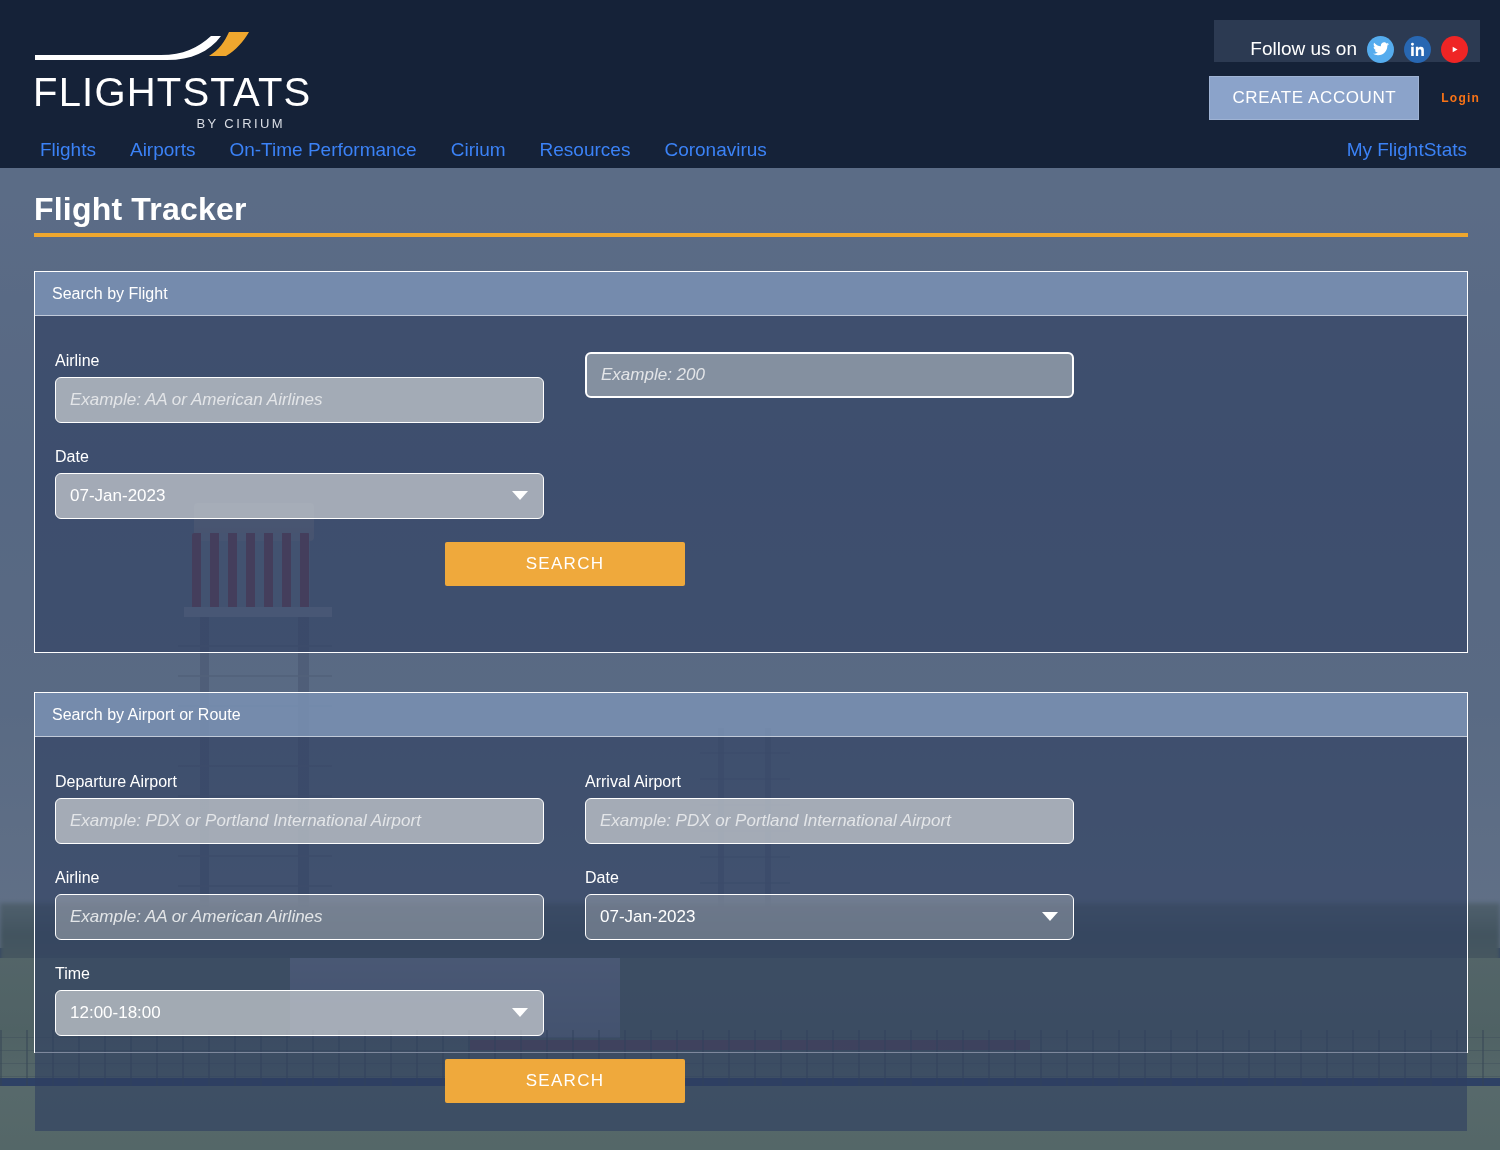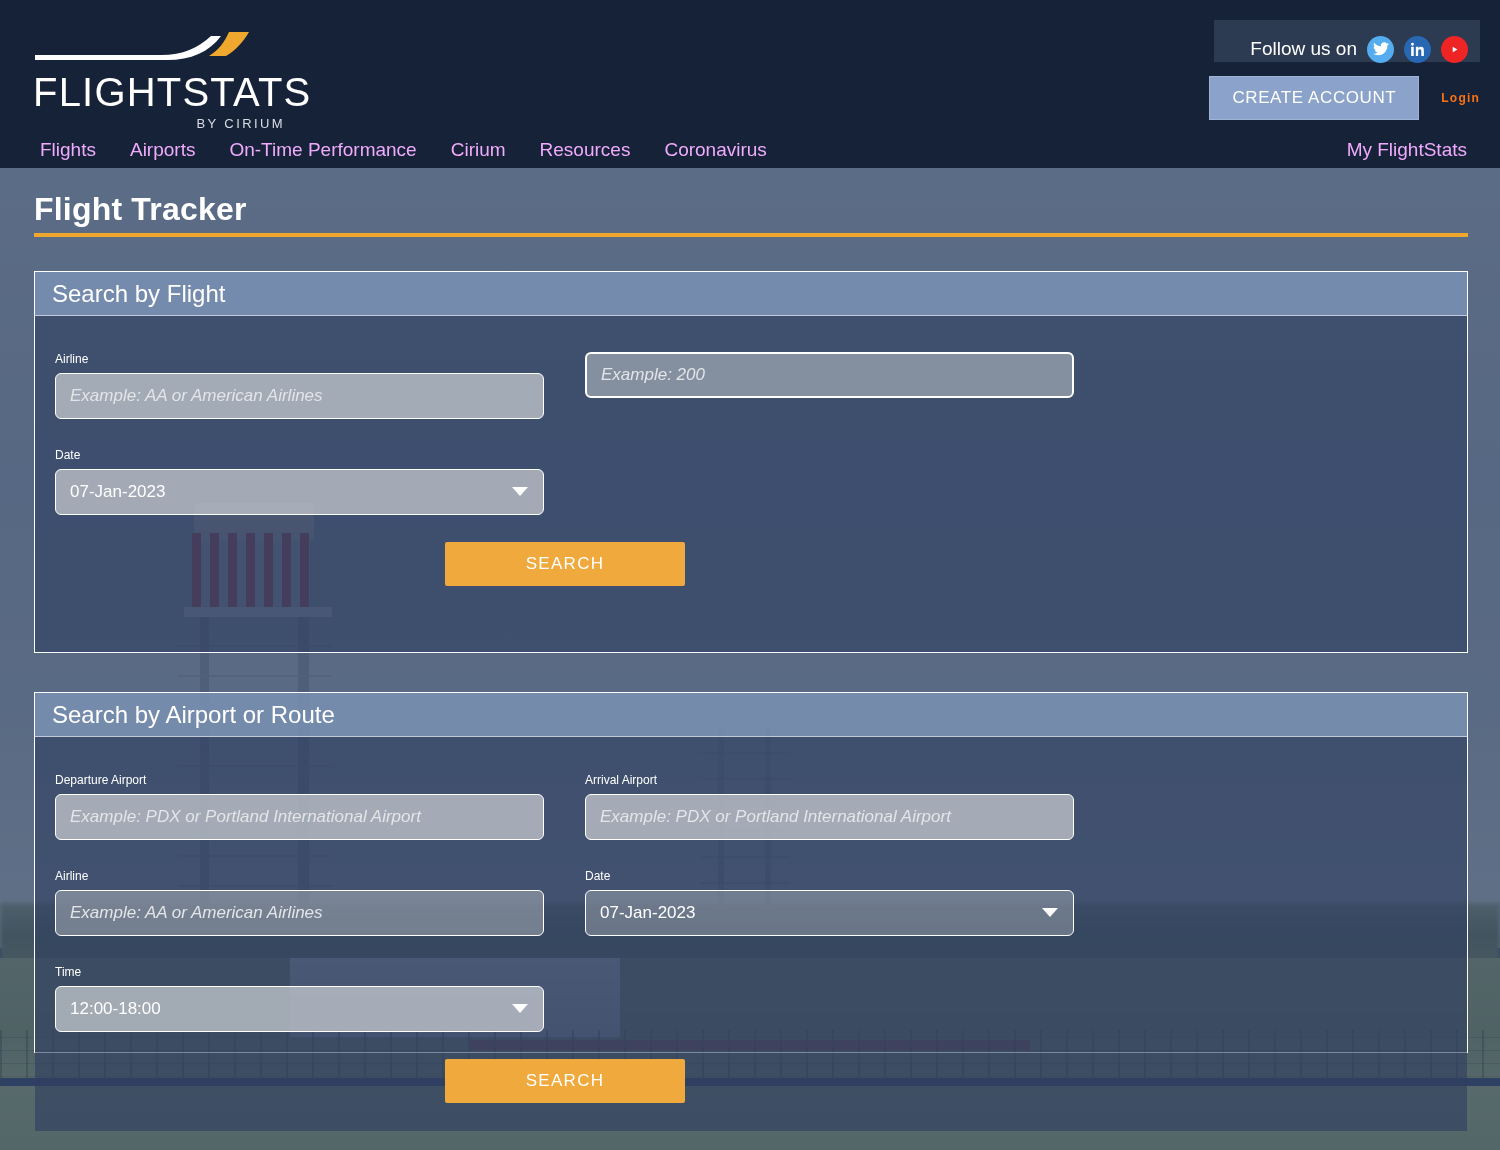--- a/index.html
+++ b/index.html
@@ -130,21 +130,21 @@
     background:#8ba3ca; color:#ffffff; border:1px solid #9fb3d4;
     font-size:17px; letter-spacing:.6px; padding:11px 22px; cursor:pointer;
   }
   #login { color:#f97316; font-size:12px; font-weight:bold; letter-spacing:1.2px; text-decoration:none; cursor:pointer; }
 
   #nav {
     position:absolute; left:0; top:132px; width:1500px; height:36px;
     background:#152238; z-index:5;
   }
   #nav-left { position:absolute; left:40px; top:0; height:36px; display:flex; align-items:center; gap:34px; }
-  .nav-item { color:#f0abfc; font-size:19px; cursor:pointer; white-space:nowrap; }
+  .nav-item { color:#3b82f6; font-size:19px; cursor:pointer; white-space:nowrap; }
   #nav-right { position:absolute; right:33px; top:0; height:36px; display:flex; align-items:center; }
 
   
   #page-head { position:absolute; left:0; top:168px; width:1500px; z-index:3; }
   #page-title {
     position:absolute; left:34px; top:23px;
     color:#ffffff; font-size:32px; font-weight:bold; letter-spacing:.2px;
   }
   #title-rule {
     position:absolute; left:34px; top:65px; width:1434px; height:4px;
@@ -154,26 +154,26 @@
   
   .panel {
     position:absolute; left:34px; width:1434px;
     border:1px solid #ffffff; z-index:3;
   }
   .panel-head {
     height:44px; background:rgba(124,147,182,0.80);
     display:flex; align-items:center; padding-left:17px;
     border-bottom:1px solid rgba(255,255,255,.55);
   }
-  .panel-head-title { color:#ffffff; font-size:24px; }
+  .panel-head-title { color:#ffffff; font-size:16px; }
   .panel-body { position:relative; background:rgba(46,63,97,0.62); }
 
   .field { position:absolute; }
   .field-label {
-    color:#ffffff; font-size:12px; margin-bottom:7px; display:block;
+    color:#ffffff; font-size:16px; margin-bottom:7px; display:block;
   }
   .field-input {
     width:489px; height:46px;
     background:rgba(203,206,210,0.72);
     border:1px solid #ffffff; border-radius:6px;
     color:#86efac; font-size:17px;
     padding:8px 14px;
     font-family:"Liberation Sans", sans-serif;
     outline:none;
   }

